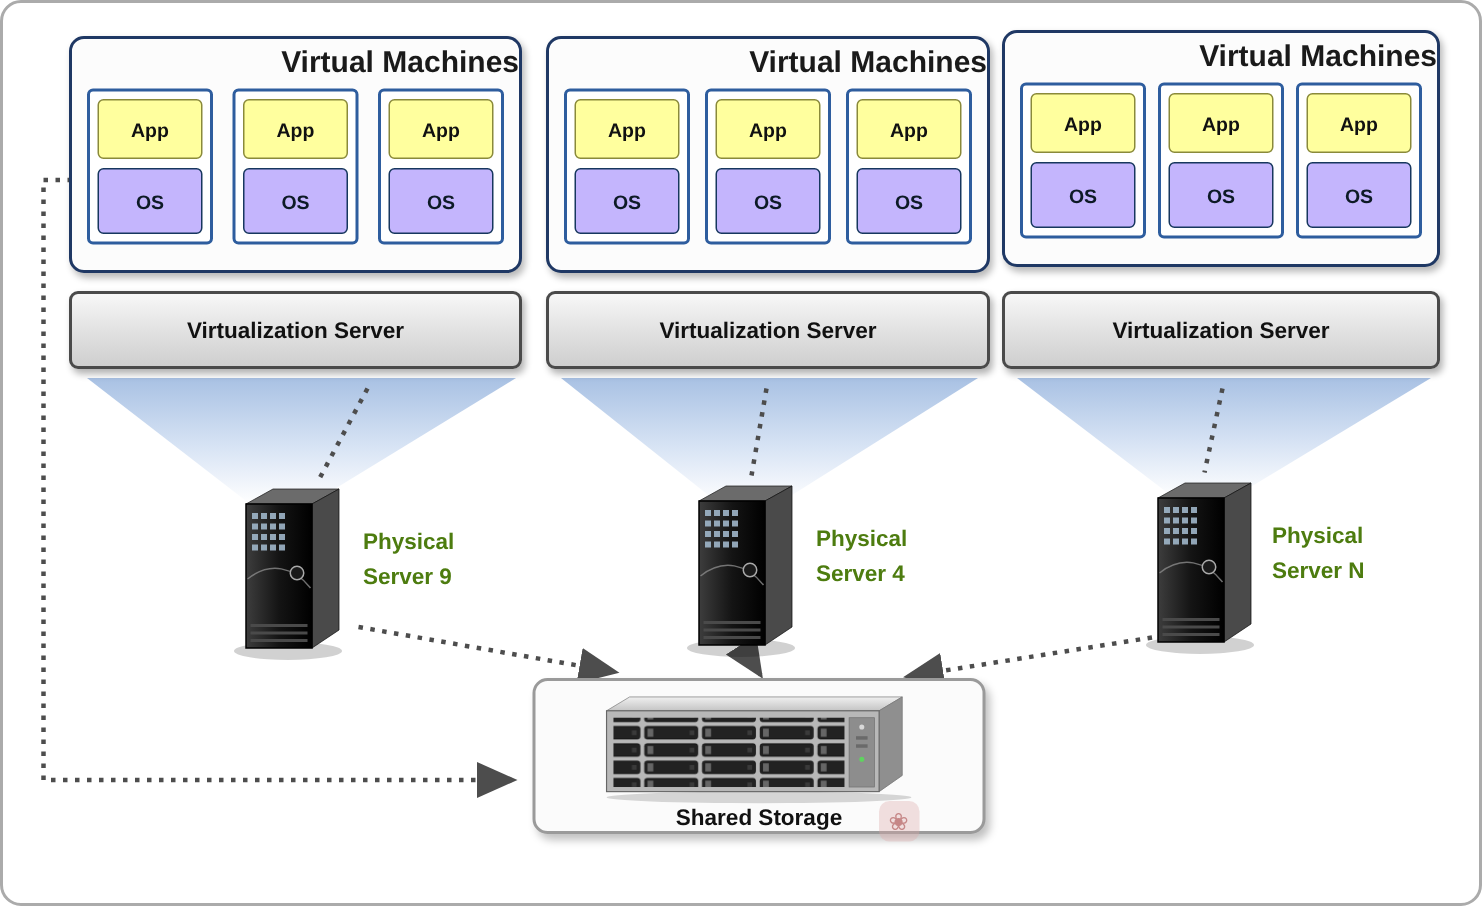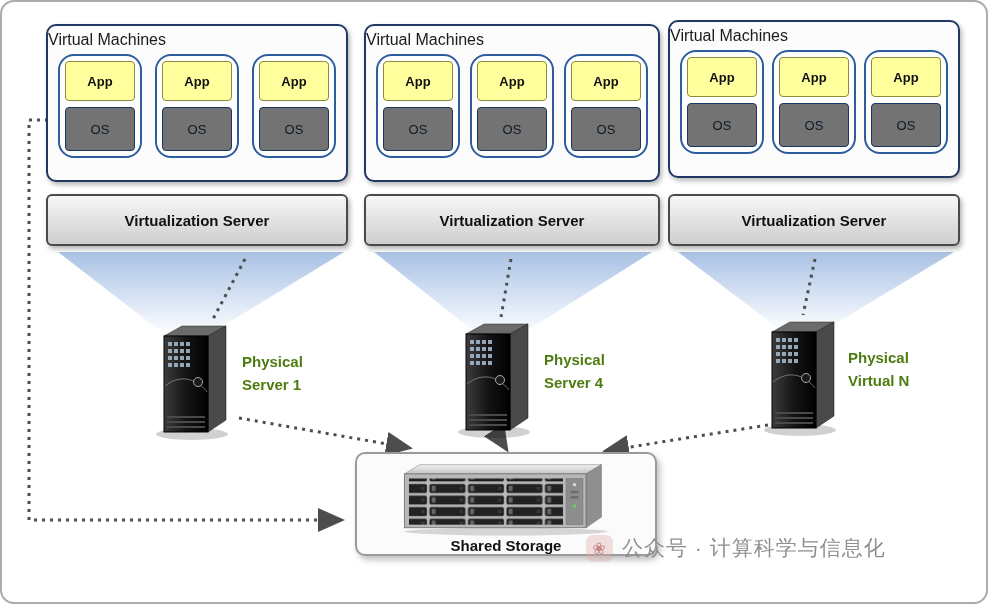--- a/index.html
+++ b/index.html
@@ -4,28 +4,28 @@
 <style>
   html,body{margin:0;padding:0;background:#fff;}
   .canvas{
     position:relative;width:984px;height:600px;margin:0;
     background:#ffffff;border:2px solid #ababab;border-radius:14px;
     overflow:hidden;font-family:"Liberation Sans",sans-serif;
   }
   
   .vm-group{position:absolute;background:#fcfcfc;border:2px solid #1f3864;border-radius:10px;
     box-shadow:2px 3px 5px rgba(0,0,0,.28);z-index:3;box-sizing:border-box;}
-  .vm-title{text-align:left;font-weight:normal;font-size:16px;color:#1a1a1a;padding-top:5px;}
+  .vm-title{text-align:right;font-weight:bold;font-size:20px;color:#1a1a1a;padding-top:5px;}
   .vm-row{display:flex;justify-content:space-between;padding:5px 10px 0;}
-  .vm-unit{width:84px;height:104px;border:2px solid #2e5d9e;border-radius:16px;background:#ffffff;
+  .vm-unit{width:84px;height:104px;border:2px solid #2e5d9e;border-radius:4px;background:#ffffff;
     padding:5px;box-sizing:border-box;display:flex;flex-direction:column;gap:6px;}
   .app-box{flex:0 0 38px;background:#ffff9e;border:1px solid #8a8a3a;border-radius:4px;
     display:flex;align-items:center;justify-content:center;font-weight:bold;font-size:13px;color:#111;}
-  .os-box{flex:1;background:#737373;border:1px solid #17375e;border-radius:4px;
-    display:flex;align-items:center;justify-content:center;font-weight:normal;font-size:13px;color:#0d1a26;}
+  .os-box{flex:1;background:#c4b5fd;border:1px solid #17375e;border-radius:4px;
+    display:flex;align-items:center;justify-content:center;font-weight:bold;font-size:13px;color:#0d1a26;}
   
   .vs-box{position:absolute;height:52px;background:linear-gradient(180deg,#f7f7f7,#dedede 60%,#cfcfcf);
     border:2px solid #4a4a4a;border-radius:6px;display:flex;align-items:center;justify-content:center;
     font-weight:bold;font-size:15px;color:#111;box-shadow:2px 3px 5px rgba(0,0,0,.3);z-index:3;box-sizing:border-box;}
   
   .beam{position:absolute;z-index:1;
     background:linear-gradient(180deg,rgba(164,190,226,.95),rgba(199,216,240,.7) 55%,rgba(222,233,247,0));
     clip-path:polygon(0 0,100% 0,52% 100%,38% 100%);}
   .tower{position:absolute;z-index:3;width:86px;height:122px;}
   .phys-label{position:absolute;z-index:4;font-weight:bold;font-size:15px;color:#4d7c0f;line-height:1.55;}
@@ -159,21 +159,21 @@
       </g>
       <path d="M13,66 C 28,54 44,58 55,72" stroke="#8a8a8a" stroke-width="1" fill="none" opacity="0.8"></path>
       <circle cx="46" cy="62" r="4.5" stroke="#aaa" fill="#1a1a1a"></circle>
       <rect x="15" y="96" width="38" height="2" fill="#4a4a4a"></rect>
         <rect x="15" y="101" width="38" height="2" fill="#4a4a4a"></rect>
         <rect x="15" y="106" width="38" height="2" fill="#4a4a4a"></rect>
     </svg>
   </div>
   <div class="phys-label" style="left:240px;top:348px">
     <div>Physical</div>
-    <div>Server 1</div>
+    <div>Server 9</div>
   </div>
 
   <div class="tower" style="left:452px;top:316px">
     <svg width="86" height="122" viewBox="0 0 86 122">
       <defs>
         <linearGradient id="tf2" x1="0" y1="0" x2="1" y2="0">
           <stop offset="0" stop-color="#3d3d3d"></stop>
             <stop offset="0.5" stop-color="#141414"></stop>
             <stop offset="1" stop-color="#000"></stop>
         </linearGradient>
@@ -245,21 +245,21 @@
       </g>
       <path d="M13,66 C 28,54 44,58 55,72" stroke="#8a8a8a" stroke-width="1" fill="none" opacity="0.8"></path>
       <circle cx="46" cy="62" r="4.5" stroke="#aaa" fill="#1a1a1a"></circle>
       <rect x="15" y="96" width="38" height="2" fill="#4a4a4a"></rect>
         <rect x="15" y="101" width="38" height="2" fill="#4a4a4a"></rect>
         <rect x="15" y="106" width="38" height="2" fill="#4a4a4a"></rect>
     </svg>
   </div>
   <div class="phys-label" style="left:846px;top:344px">
     <div>Physical</div>
-    <div>Virtual N</div>
+    <div>Server N</div>
   </div>
 
   <div class="storage-box">
     <svg class="storage-art" width="276" height="100" viewBox="0 0 300 100">
       <defs>
         <pattern id="bays" width="50" height="15" patternUnits="userSpaceOnUse">
           <rect x="1" y="1.5" width="46" height="11" rx="2" fill="#222" stroke="#000" stroke-width="0.5"></rect>
           <rect x="3.5" y="3.5" width="5" height="7" fill="#666"></rect>
           <rect x="40" y="5" width="4" height="4" fill="#3a3a3a"></rect>
         </pattern>
@@ -277,16 +277,15 @@
       <circle cx="239" cy="32" r="2.2" fill="#d8d8d8"></circle>
       <rect x="234" y="40" width="10" height="3" fill="#6a6a6a"></rect>
       <rect x="234" y="47" width="10" height="3" fill="#6a6a6a"></rect>
       <circle cx="239" cy="60" r="2.2" fill="#5fd35f"></circle>
     </svg>
     <div class="storage-label">Shared Storage</div>
   </div>
 
   <div class="watermark">
     <span class="wm-icon">❀</span>
-    <span>公众号 · 计算科学与信息化</span>
   </div>
 
 </div>
 
 </body></html>

